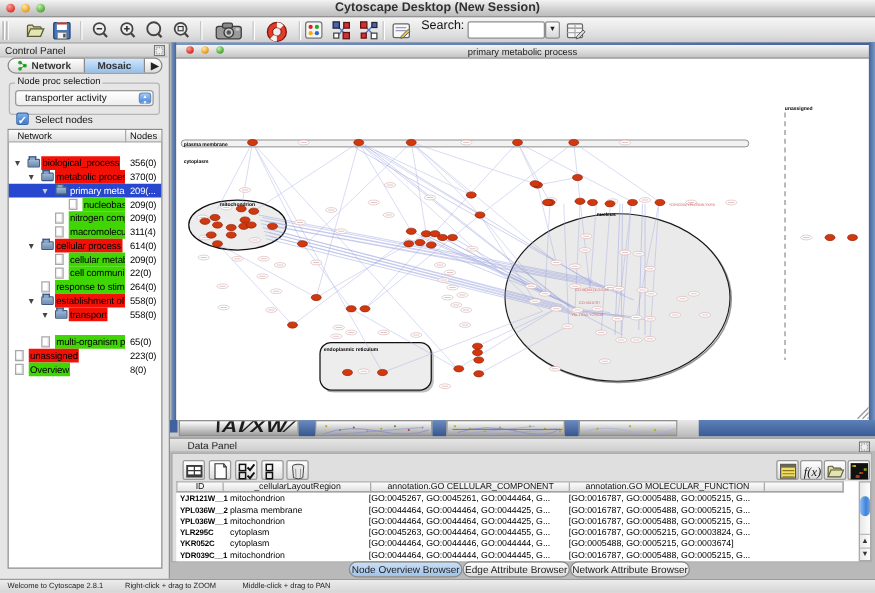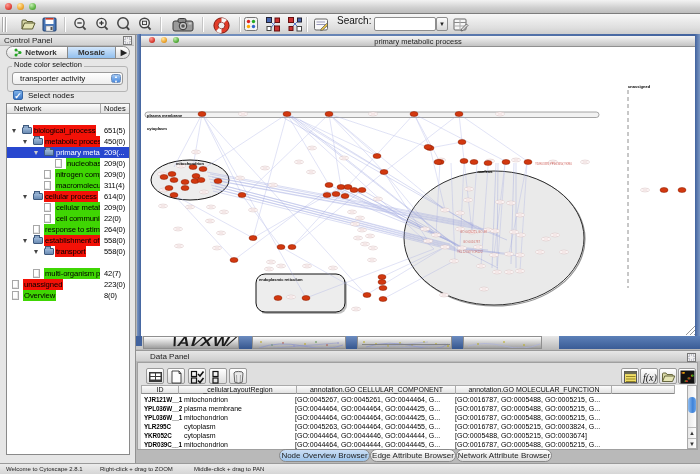--- a/index.html
+++ b/index.html
@@ -71,20 +71,21 @@
 #vsb .ar{position:absolute;left:0;width:8px;height:10px;font-size:6px;text-align:center;color:#333;border-top:1px solid #bbb;line-height:10px}
 
 .btab{position:absolute;top:414px;height:13px;border:1px solid #8a8a8a;background:linear-gradient(#fff,#dcdcdc);border-radius:7px;font-size:8px;color:#222;text-align:center;line-height:12px}
 .btabsel{background:linear-gradient(#cadef5,#9ec4ea)}
 </style></head><body>
 <div id="win">
   <div id="titlebar">
     <div class="tl" style="left:5px;background:radial-gradient(circle at 35% 30%,#ff9d95,#e2453c 60%,#b2241c)"></div>
     <div class="tl" style="left:17px;background:radial-gradient(circle at 35% 30%,#ffe9a8,#f0a730 60%,#c27d12)"></div>
     <div class="tl" style="left:29px;background:radial-gradient(circle at 35% 30%,#c4eeb2,#5fb545 60%,#3c8427)"></div>
+    <div class="t">Cytoscape Desktop (New Session)</div>
   </div>
   <div id="toolbar">
     <div style="position:absolute;left:2px;top:3px;width:1px;height:15px;border-left:1px solid #aaa;border-right:1px solid #fff"></div>
     <div style="position:absolute;left:5px;top:3px;width:1px;height:15px;border-left:1px solid #aaa;border-right:1px solid #fff"></div>
     <div class="sep" style="left:64px"></div>
       <div class="sep" style="left:160px"></div>
       <div class="sep" style="left:202px"></div>
       <div class="sep" style="left:239px"></div>
       <div class="sep" style="left:306px"></div>
 
@@ -195,41 +196,41 @@
             <circle cx="2" cy="2" r="1.5" fill="#2a2"></circle>
             <circle cx="6" cy="4.5" r="1.5" fill="#2a2"></circle>
             <circle cx="2" cy="7" r="1.5" fill="#2a2"></circle>
             <line x1="2" y1="2" x2="6" y2="4.5" stroke="#282" stroke-width=".7"></line>
             <line x1="2" y1="7" x2="6" y2="4.5" stroke="#282" stroke-width=".7"></line>
           </svg>Network</div>
       <div class="s2">Mosaic</div>
       <div class="s3">▶</div>
     </div>
     <div id="gbox"></div>
-    <div id="gboxlab">Node color selection</div>
+    <div id="gboxlab">Node proc selection</div>
     <div id="combo">transporter activity<div class="step">▲<br>▼</div></div>
     <div id="cbx">✓</div>
     <div id="cbxlab">Select nodes</div>
     <div id="tree">
       <div id="treehead">
           <span style="position:absolute;left:7px">Network</span>
           <span style="position:absolute;left:97px">Nodes</span>
           <span style="position:absolute;left:93px;top:0;height:10px;border-left:1px solid #aaa"></span>
         </div>
       <div class="trow" style="top:21px">
           <s class="tri" style="left:5px;color:#444">▾</s>
           <s class="fold" style="left:15px"></s>
           <s class="lab r" style="left:26px;max-width:67px;overflow:hidden">biological_process</s>
-          <s class="cnt">651(5)</s>
+          <s class="cnt">356(0)</s>
         </div>
       <div class="trow" style="top:32px">
           <s class="tri" style="left:16px;color:#444">▾</s>
           <s class="fold" style="left:26px"></s>
           <s class="lab r" style="left:37px;max-width:56px;overflow:hidden">metabolic process</s>
-          <s class="cnt">450(0)</s>
+          <s class="cnt">370(0)</s>
         </div>
       <div class="trow selrow" style="top:43px">
           <s class="tri" style="left:27px;color:#ccc">▾</s>
           <s class="fold" style="left:37px"></s>
           <s class="lab" style="left:48px;max-width:45px;overflow:hidden;color:#fff">primary metabolic proc</s>
           <s class="cnt">209(...</s>
         </div>
       <div class="trow" style="top:54px">
           <s class="file" style="left:48px"></s>
           <s class="lab g" style="left:59px;max-width:34px;overflow:hidden">nucleobase-contain</s>
@@ -274,21 +275,21 @@
         </div>
       <div class="trow" style="top:142px">
           <s class="tri" style="left:27px;color:#444">▾</s>
           <s class="fold" style="left:37px"></s>
           <s class="lab r" style="left:48px;max-width:45px;overflow:hidden">transport</s>
           <s class="cnt">558(0)</s>
         </div>
       <div class="trow" style="top:164px">
           <s class="file" style="left:26px"></s>
           <s class="lab g" style="left:37px;max-width:56px;overflow:hidden">multi-organism proce</s>
-          <s class="cnt">42(7)</s>
+          <s class="cnt">65(0)</s>
         </div>
       <div class="trow" style="top:175px">
           <s class="file" style="left:5px"></s>
           <s class="lab r" style="left:16px;max-width:77px;overflow:hidden">unassigned</s>
           <s class="cnt">223(0)</s>
         </div>
       <div class="trow" style="top:186px">
           <s class="file" style="left:5px"></s>
           <s class="lab g" style="left:16px;max-width:77px;overflow:hidden">Overview</s>
           <s class="cnt">8(0)</s>

